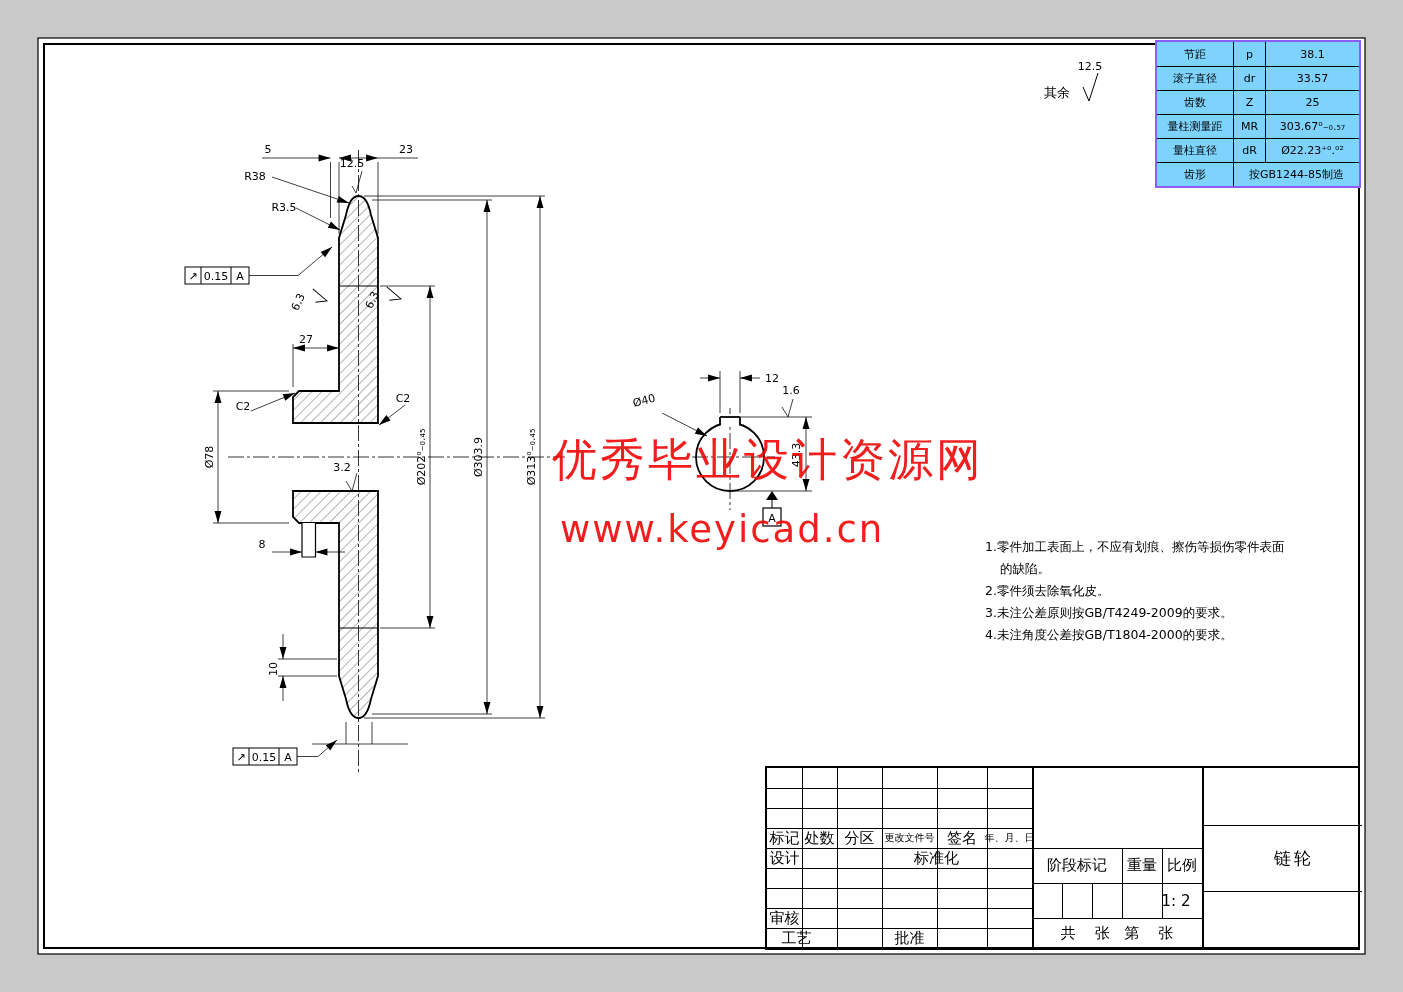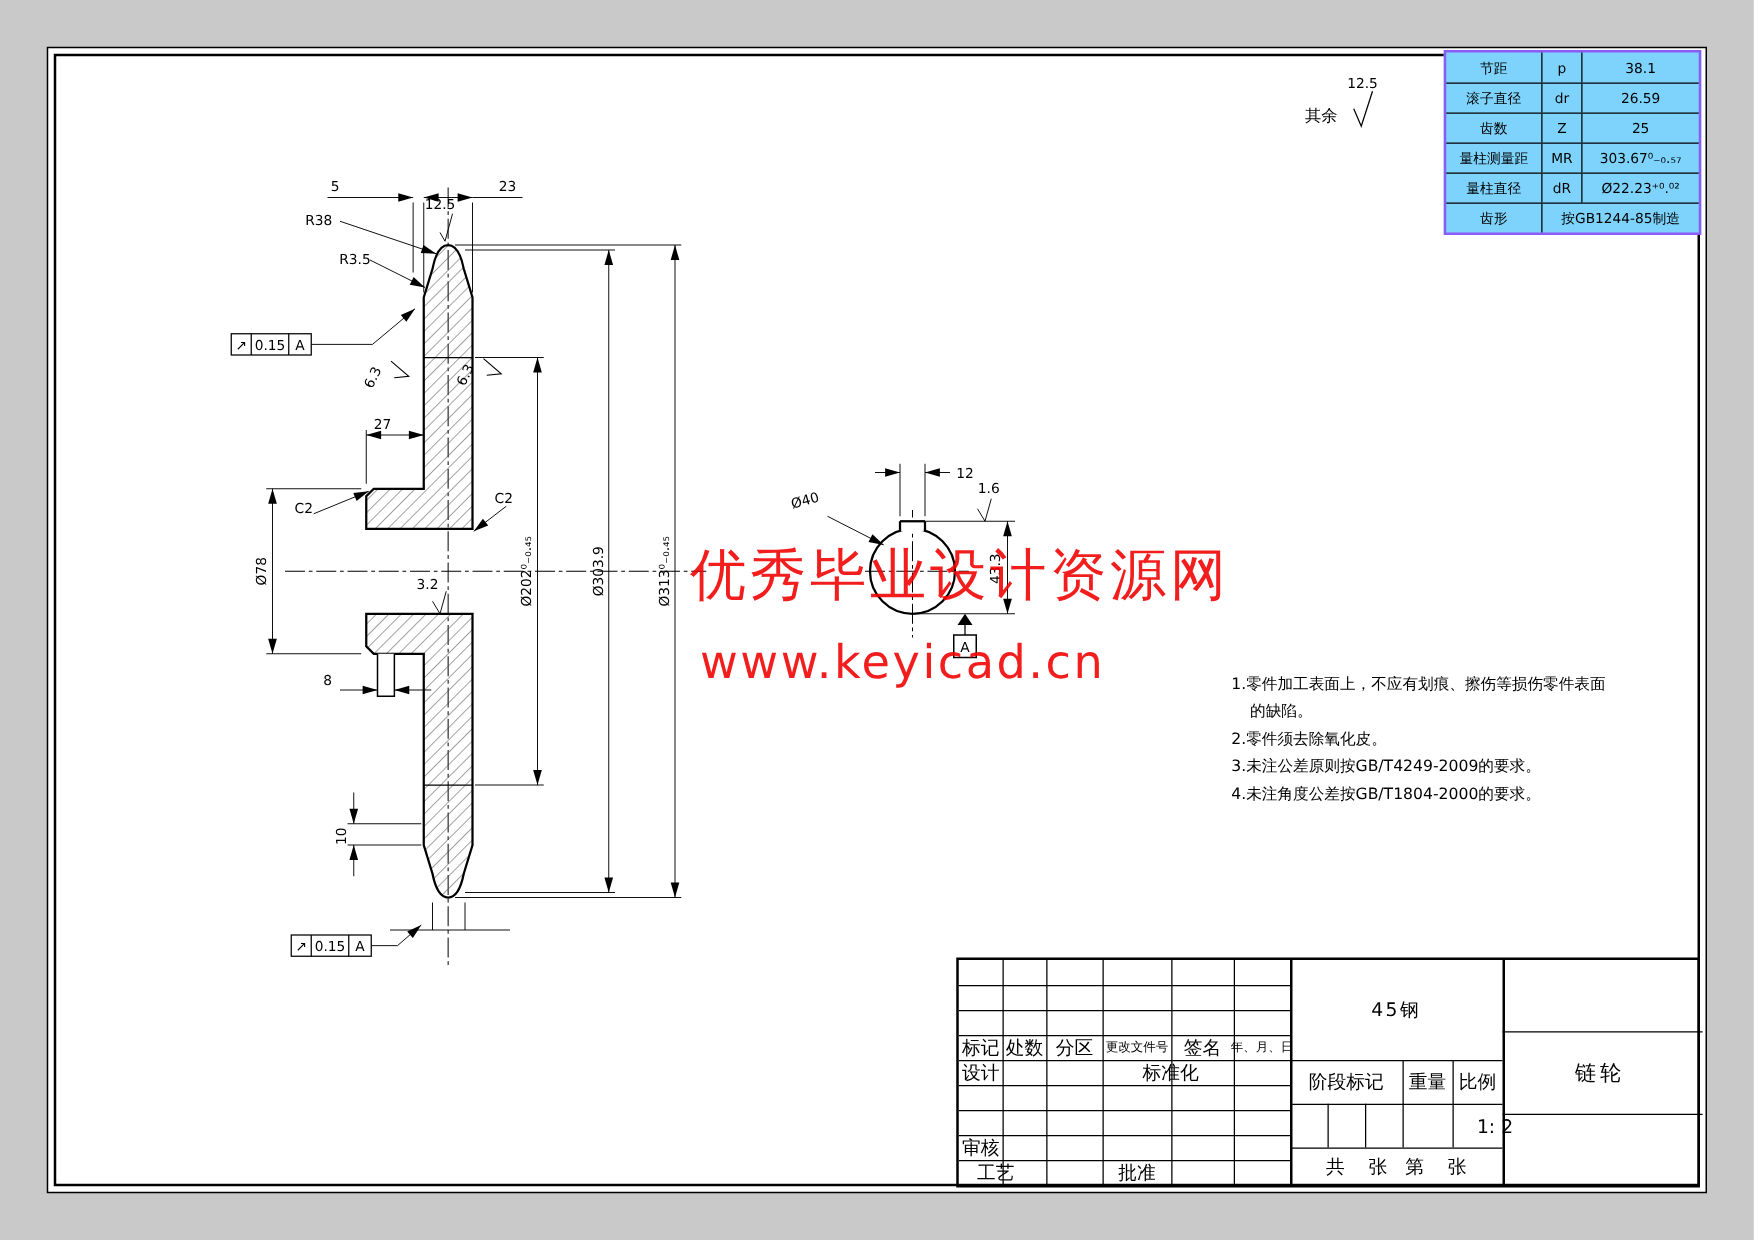--- a/index.html
+++ b/index.html
@@ -225,21 +225,21 @@
 
 <div id="ptable">
   <div class="prow">
     <div class="pc name">节距</div>
     <div class="pc sym">p</div>
     <div class="pc val">38.1</div>
   </div>
   <div class="prow">
     <div class="pc name">滚子直径</div>
     <div class="pc sym">dr</div>
-    <div class="pc val">26.59</div>
+    <div class="pc val">33.57</div>
   </div>
   <div class="prow">
     <div class="pc name">齿数</div>
     <div class="pc sym">Z</div>
     <div class="pc val">25</div>
   </div>
   <div class="prow">
     <div class="pc name">量柱测量距</div>
     <div class="pc sym">MR</div>
     <div class="pc val">303.67⁰₋₀.₅₇</div>
@@ -296,24 +296,23 @@
   <div class="tlab" style="left:115px;top:60px;width:55px;height:20px;font-size:10px;">更改文件号</div>
   <div class="tlab" style="left:170px;top:60px;width:50px;height:20px;">签名</div>
   <div class="tlab" style="left:220px;top:60px;width:45px;height:20px;font-size:10px;">年、月、日</div>
 
   <div class="tlab" style="left:0;top:80px;width:35px;height:20px;">设计</div>
   <div class="tlab" style="left:115px;top:80px;width:55px;height:20px;padding-left:27px;">标准化</div>
   <div class="tlab" style="left:0;top:140px;width:35px;height:20px;">审核</div>
   <div class="tlab" style="left:12px;top:160px;width:35px;height:20px;">工艺</div>
   <div class="tlab" style="left:115px;top:160px;width:55px;height:20px;">批准</div>
 
-  <div class="tlab" style="left:265px;top:0;width:170px;height:80px;font-size:15px;letter-spacing:2px;">45钢</div>
   <div class="tlab" style="left:265px;top:80px;width:90px;height:35px;">阶段标记</div>
   <div class="tlab" style="left:355px;top:80px;width:40px;height:35px;">重量</div>
   <div class="tlab" style="left:395px;top:80px;width:40px;height:35px;">比例</div>
-  <div class="tlab" style="left:395px;top:115px;width:28px;height:35px;padding-left:20px;">1: 2</div>
+  <div class="tlab" style="left:395px;top:115px;width:28px;height:35px;">1: 2</div>
   <div class="tlab" style="left:265px;top:150px;width:170px;height:30px;">共    张   第    张</div>
 
-  <div class="tlab" style="left:435px;top:57px;width:156px;height:66px;font-size:17px;letter-spacing:3px;">链轮</div>
+  <div class="tlab" style="left:435px;top:57px;width:156px;height:66px;font-size:17px;letter-spacing:3px;padding-left:14px;">链轮</div>
 </div>
 
 <div id="wm1" class="wm">优秀毕业设计资源网</div>
 <div id="wm2" class="wm">www.keyicad.cn</div>
 
 </body></html>

